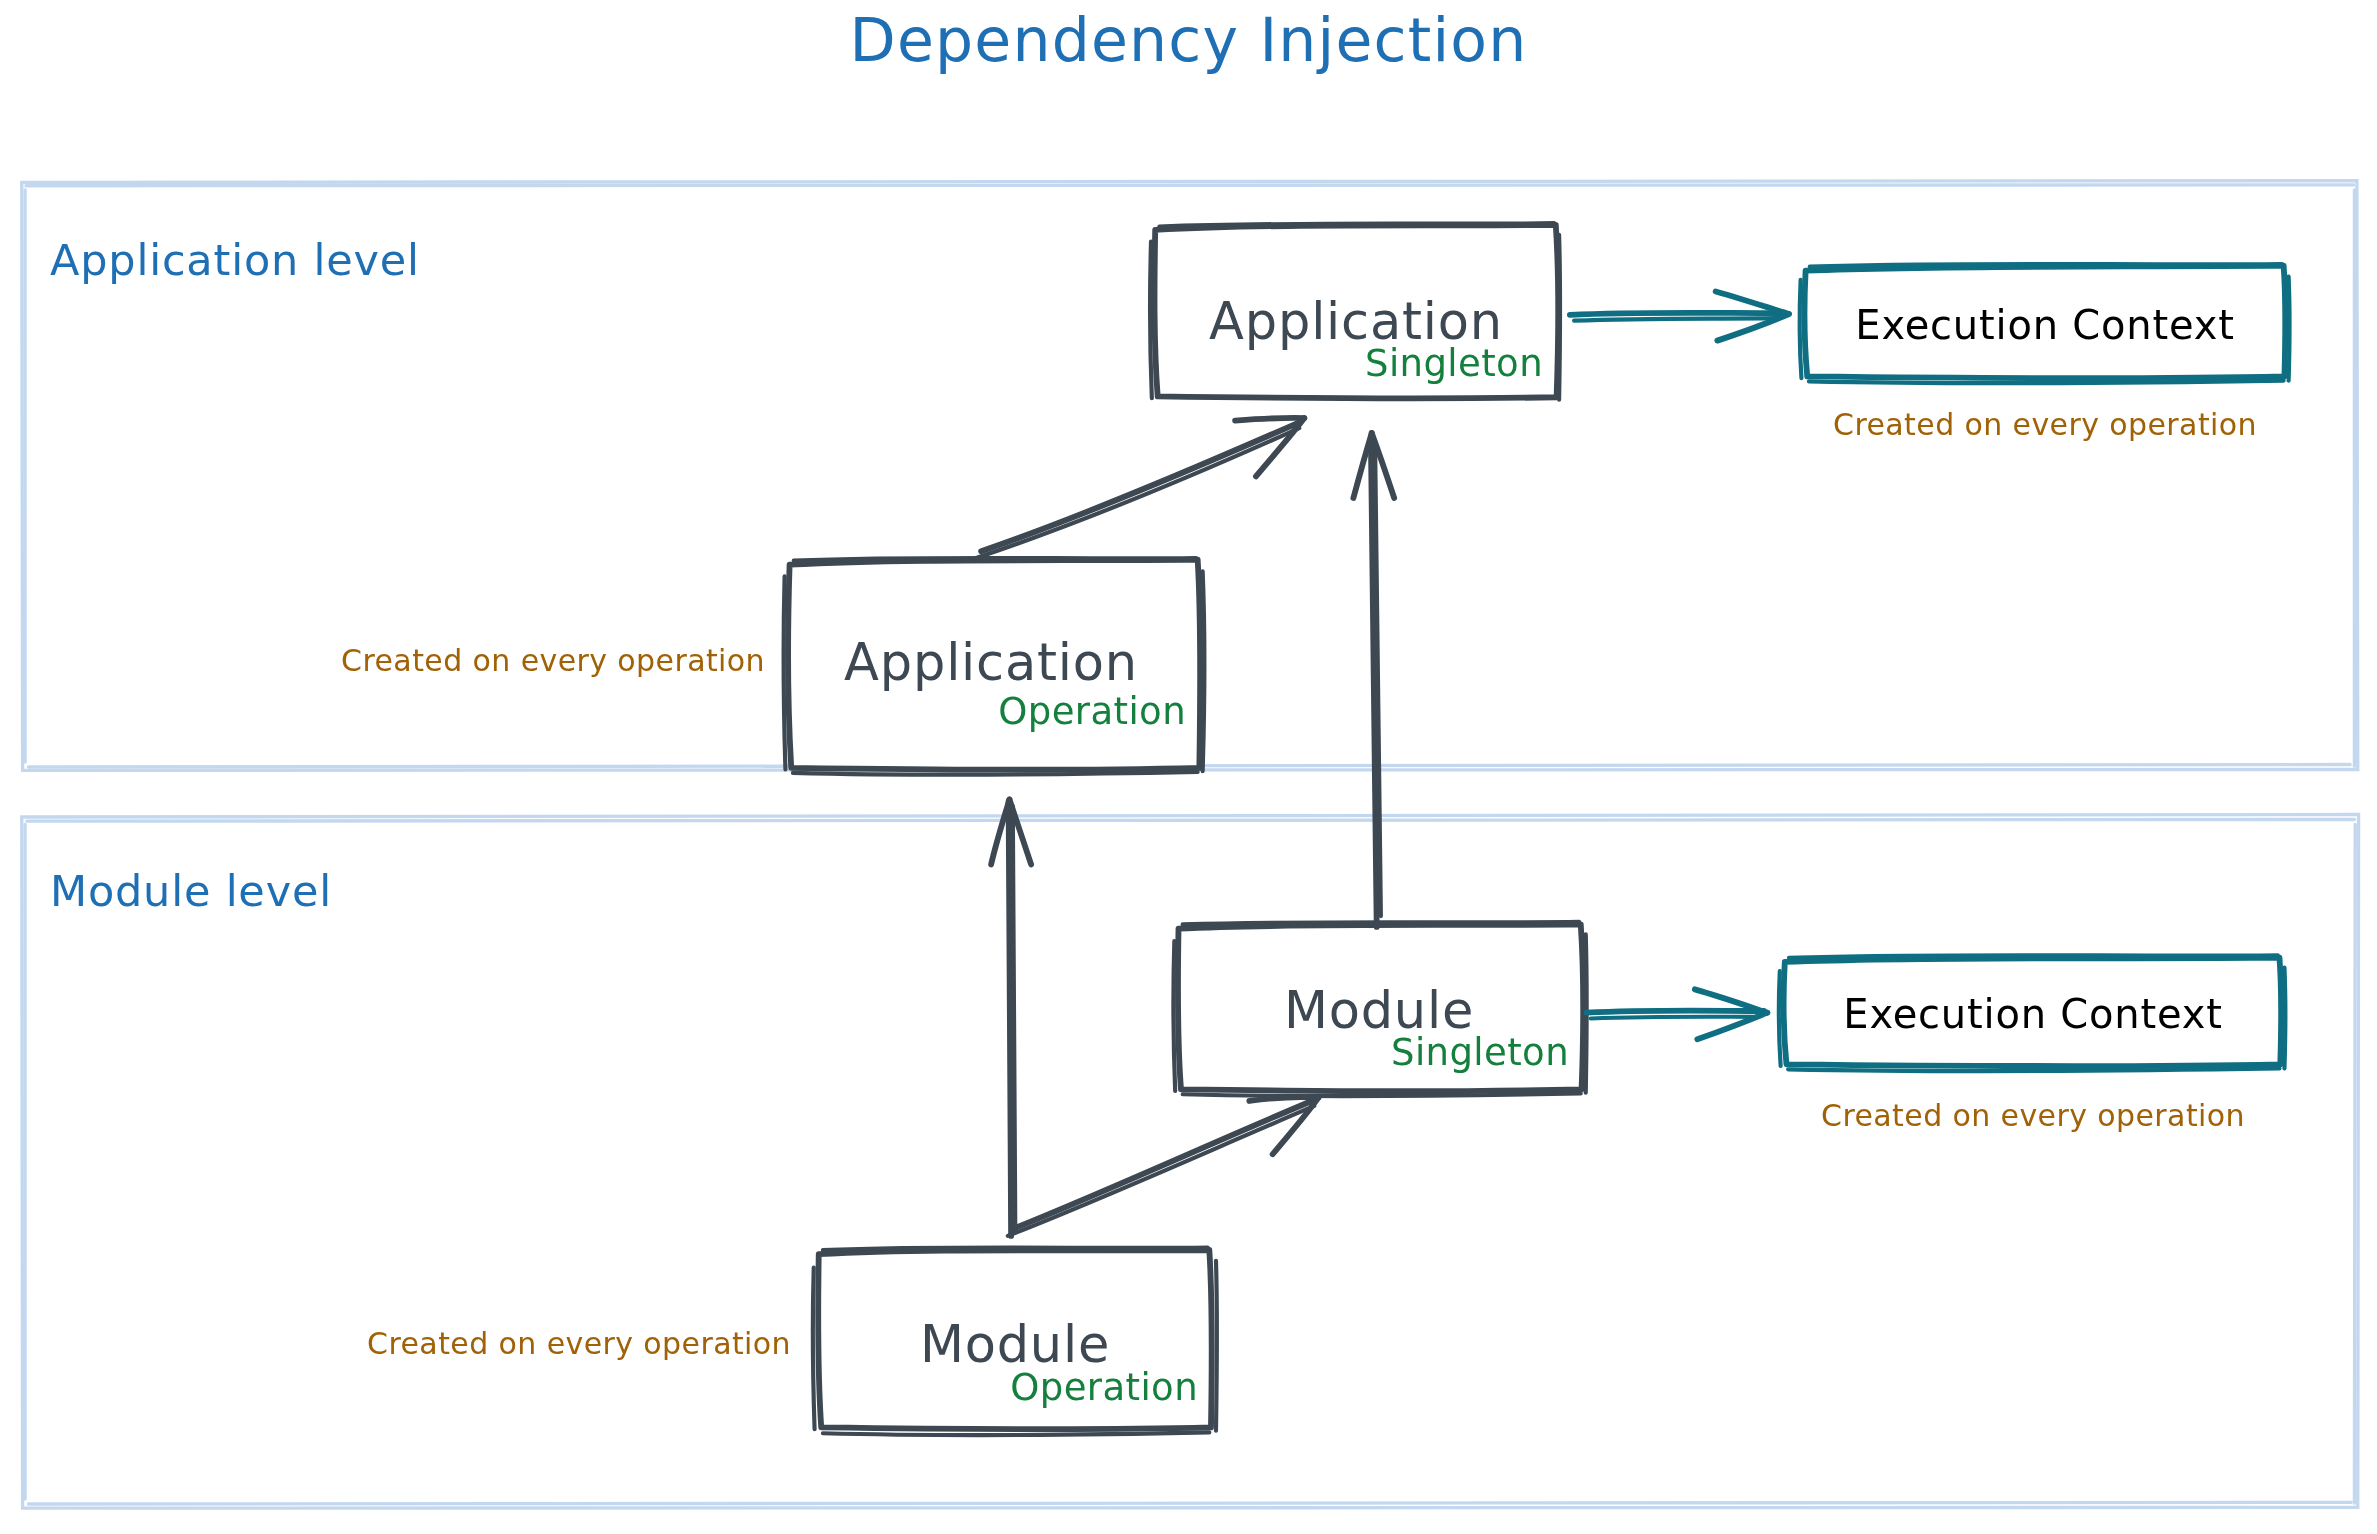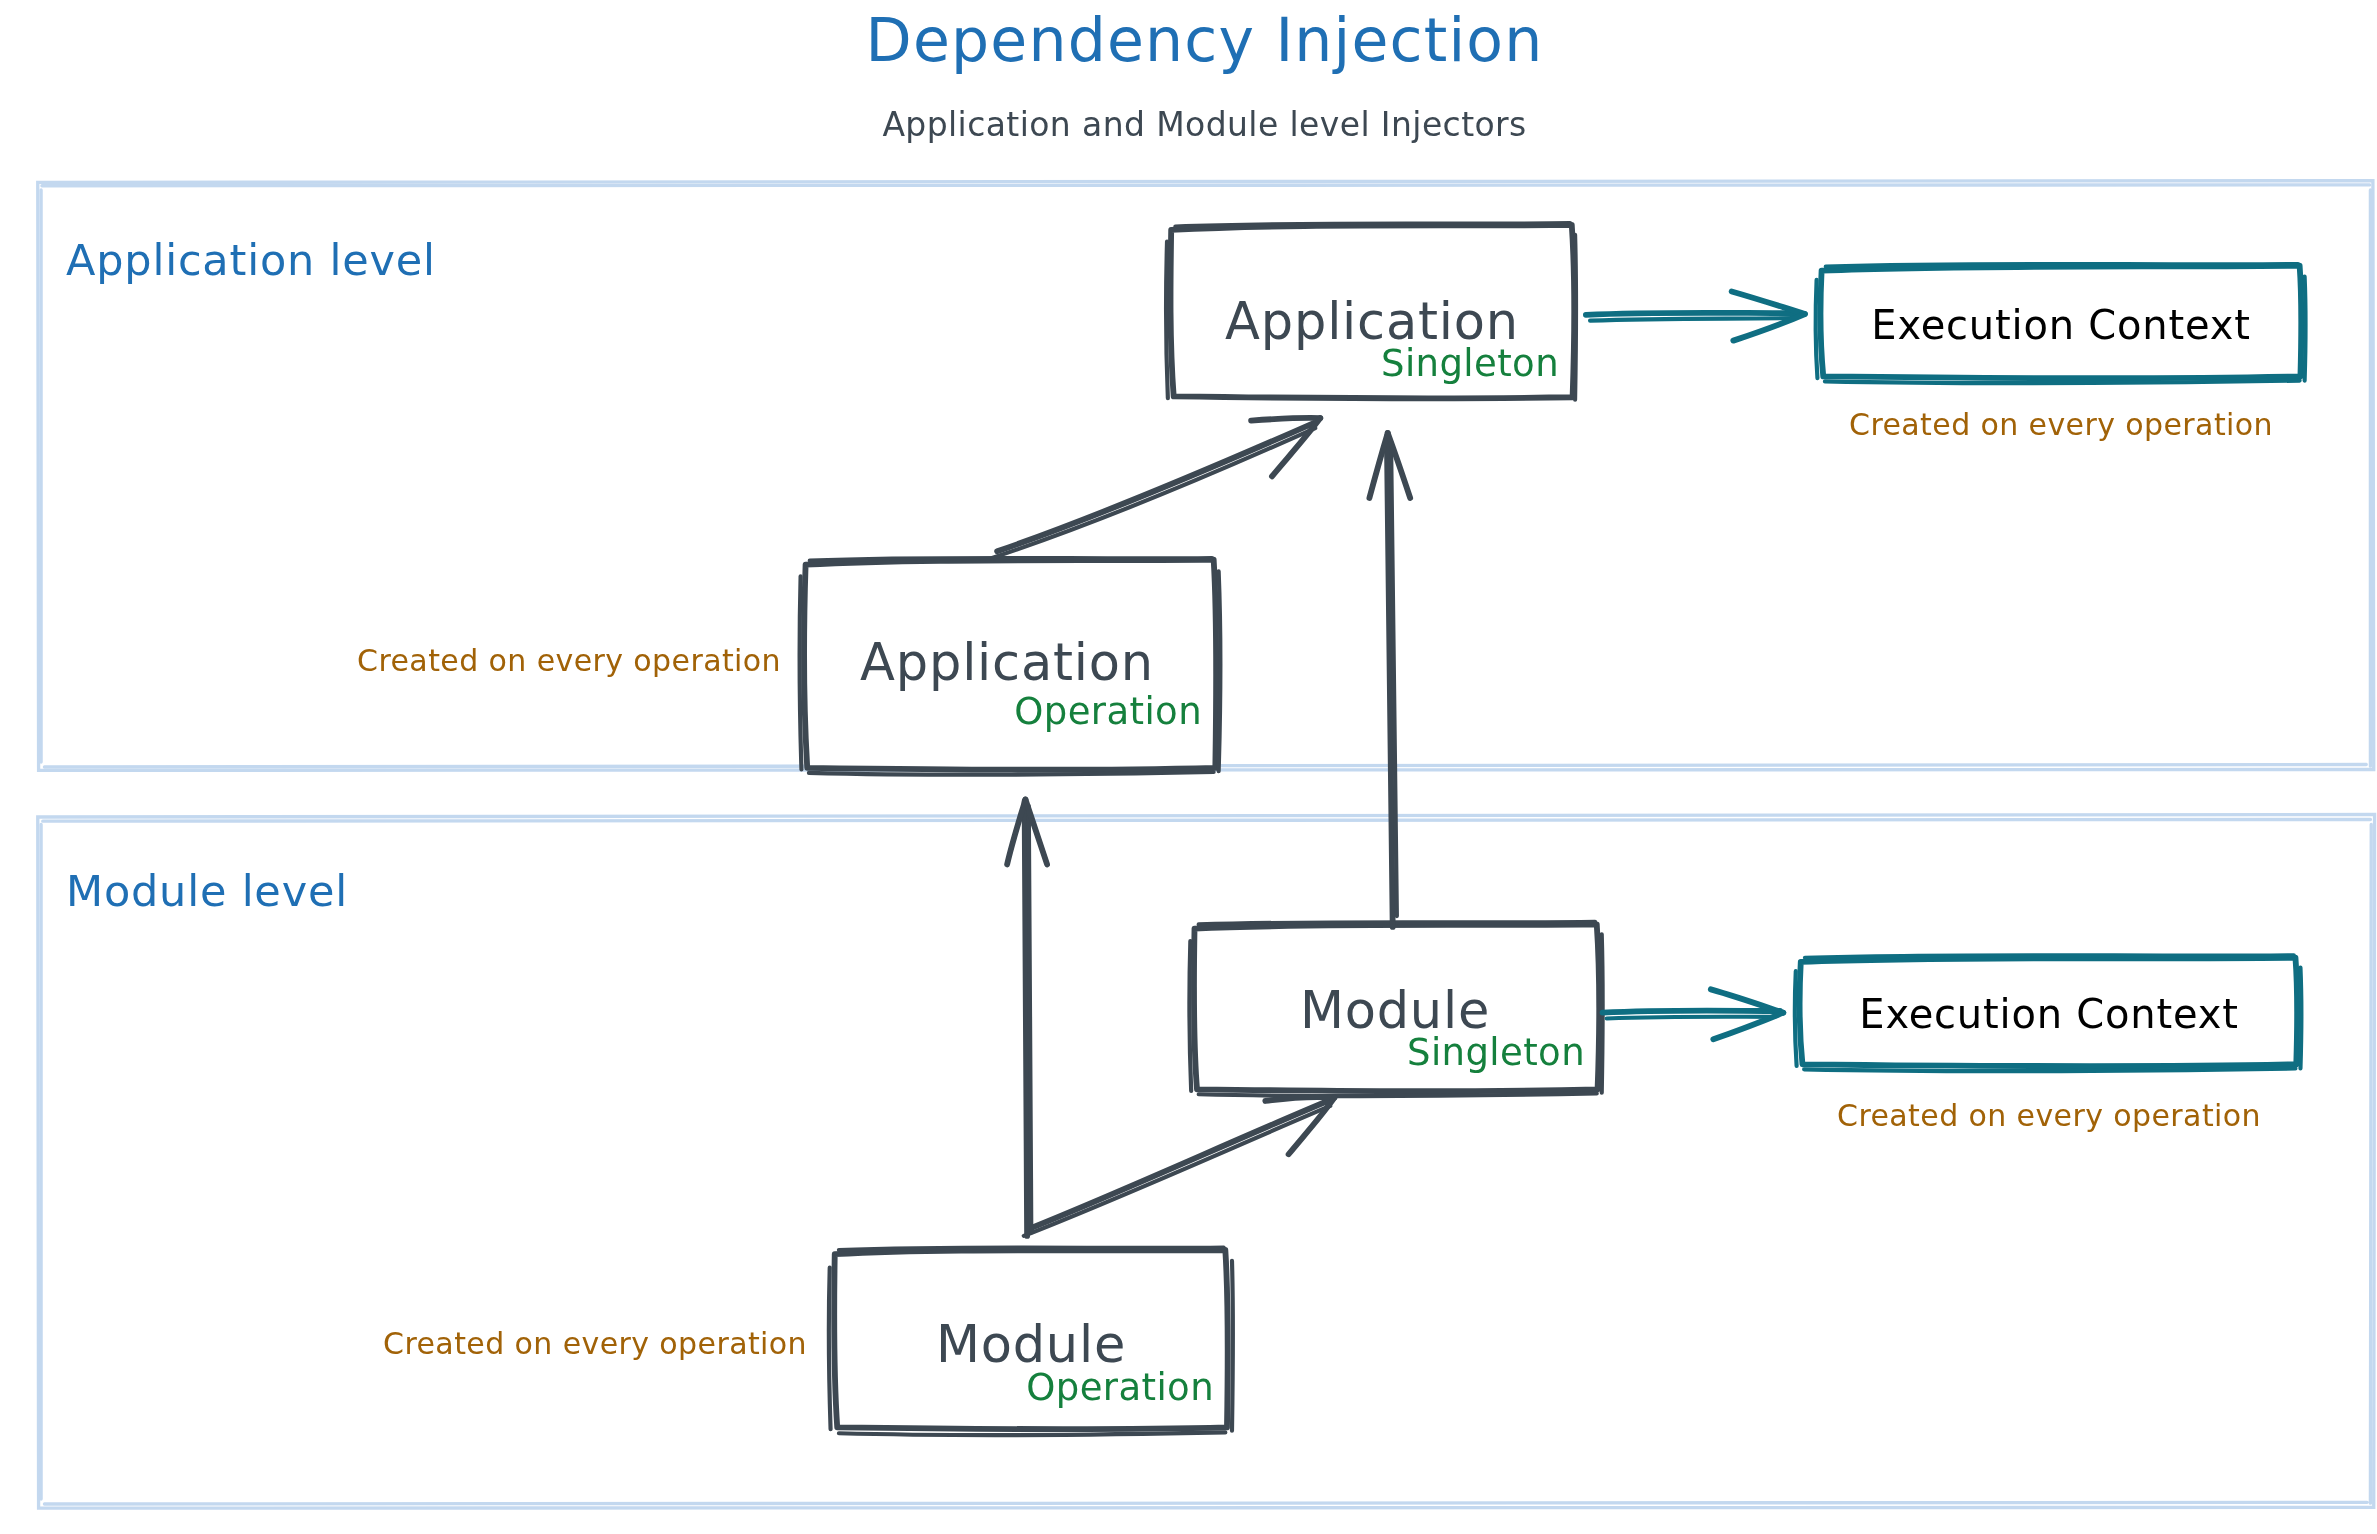--- a/index.html
+++ b/index.html
@@ -2,21 +2,21 @@
 <html style="font-size:13.3px"><head>
 <meta charset="utf-8">
 <style>
   html,body{margin:0;padding:0;background:#ffffff;}
   body{
     width:2377px;height:1534px;
     font-family:"DejaVu Sans", sans-serif;
     overflow:hidden;
     position:relative;
   }
-  #stage{position:absolute;inset:0;width:1950px;height:1534px;margin-left:16px;}
+  #stage{position:absolute;inset:0;width:1950px;height:1534px;}
   svg#canvas{position:absolute;left:0;top:0;width:2377px;height:1534px;display:block;}
 
   .sketch-text{
     position:absolute;
     font-family:"DejaVu Sans", sans-serif;
     white-space:nowrap;
     -webkit-font-smoothing:antialiased;
   }
   .title{
     color:#1f6fb4;
@@ -177,21 +177,20 @@
 
     <g>
       <path class="ar" d="M1653,1113 C1650,900 1648,700 1646,524"></path>
       <path class="ar2" d="M1658,1100 C1655,890 1653,690 1651,530"></path>
       <path class="ar" d="M1647,520 C1638,550 1632,572 1625,598"></path>
       <path class="ar" d="M1647,520 C1658,550 1666,574 1674,598"></path>
     </g>
   </svg>
 
   <div class="sketch-text title">Dependency Injection</div>
-  <div class="sketch-text subtitle">Application and Module level Injectors</div>
 
   <div class="sketch-text panel-label" style="left:50px;top:235px;">Application level</div>
 
   <div class="sketch-text panel-label" style="left:50px;top:866px;">Module level</div>
 
   <div class="sketch-text node-title centered" style="left:1356px;top:292px;">Application</div>
   <div class="sketch-text node-badge rightal" style="left:1543px;top:342px;">Singleton</div>
 
   <div class="sketch-text node-title centered" style="left:991px;top:633px;">Application</div>
   <div class="sketch-text node-badge rightal" style="left:1186px;top:690px;">Operation</div>

